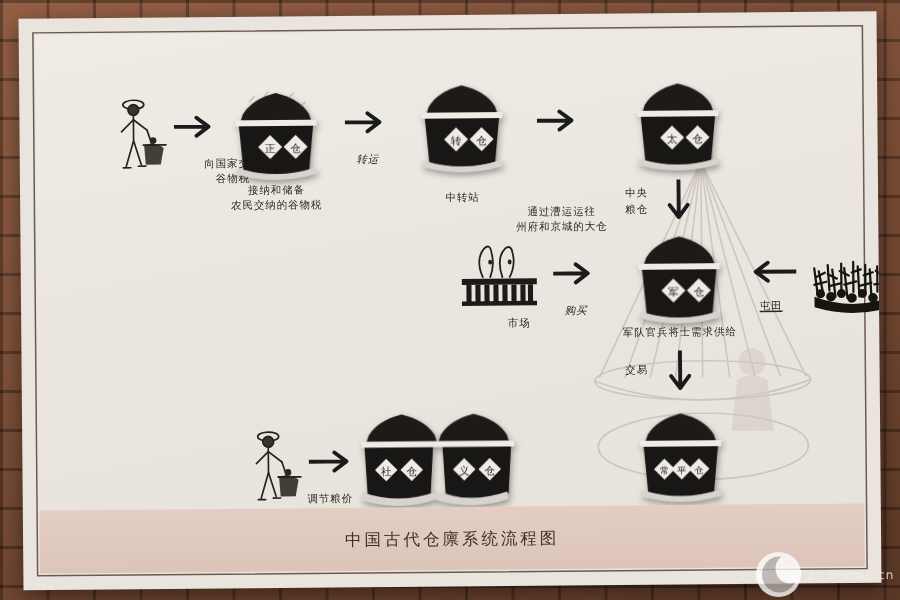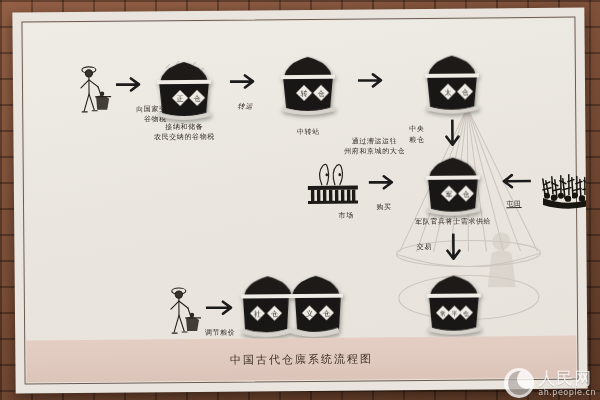--- a/index.html
+++ b/index.html
@@ -266,21 +266,21 @@
           <text x="45" y="41" font-size="7" fill="#1d1a18" text-anchor="middle">仓</text>
           <path d="M6 52 q26 8 52 0 l1 4 q-27 8 -54 0 z" fill="#d8d4cd"></path>
         </svg>
       </div>
 
       <div class="arrow" style="left:420px;top:100px;">
         <svg width="16" height="32" viewBox="0 0 16 32">
             <path d="M8 0 V24 M2 17 L8 25 L14 17" stroke="#1b1b1b" stroke-width="2.6" fill="none" stroke-linecap="round" stroke-linejoin="round"></path>
           </svg>
       </div>
-      <div class="label" style="left:376px;top:104px;width:24px;line-height:1.5;text-align:right;">中央
+      <div class="label" style="left:388px;top:104px;width:24px;line-height:1.5;">中央
 粮仓</div>
 
       <div class="node" style="left:396px;top:136px;">
         <svg class="granary" width="64" height="60" viewBox="0 0 64 60">
           <path d="M32 2 q16 4 22 14 l2 6 H8 l2 -6 q6 -10 22 -14 z" fill="#1d1a18"></path>
           <path d="M7 21 h50 l-3 32 q-22 7 -44 0 z" fill="#191715"></path>
           <path d="M5 20 h54 v4 H5 z" fill="#efece6"></path>
           <g fill="#efece6">
             <path d="M20 38 l8 -8 l8 8 l-8 8 z"></path>
             <path d="M37 38 l8 -8 l8 8 l-8 8 z"></path>
@@ -339,21 +339,21 @@
           <rect x="3" y="38" width="50" height="3" fill="#1d1a18"></rect>
         </svg>
       </div>
       <div class="label" style="left:295px;top:190px;width:52px;">市场</div>
 
       <div class="arrow" style="left:344px;top:154px;">
         <svg width="30" height="16" viewBox="0 0 30 16">
             <path d="M0 8 H22 M15 2 L23 8 L15 14" stroke="#1b1b1b" stroke-width="2.6" fill="none" stroke-linecap="round" stroke-linejoin="round"></path>
           </svg>
       </div>
-      <div class="label" style="left:338px;top:182px;width:42px;">购买</div>
+      <div class="label" style="left:338px;top:182px;width:42px;font-style:italic;">购买</div>
 
       <div class="arrow" style="left:472px;top:154px;">
         <svg width="34" height="16" viewBox="0 0 34 16">
             <path d="M34 8 H8 M15 2 L7 8 L15 14" stroke="#1b1b1b" stroke-width="2.6" fill="none" stroke-linecap="round" stroke-linejoin="round"></path>
           </svg>
       </div>
       <div class="label" style="left:473px;top:180px;width:32px;text-decoration:underline;">屯田</div>
 
       <div class="node" style="left:516px;top:146px;">
         <svg width="58" height="48" viewBox="0 0 58 48">
@@ -428,16 +428,15 @@
     <div id="caption-band">
       <div id="caption-text">中国古代仓廪系统流程图</div>
     </div>
 
   </div>
 </div>
 
 <div id="watermark">
   <div id="wm-mark"></div>
   <div id="wm-right">
-    <div id="wm-name">人民网</div>
     <div id="wm-url">ah.people.cn</div>
   </div>
 </div>
 
 </body></html>

